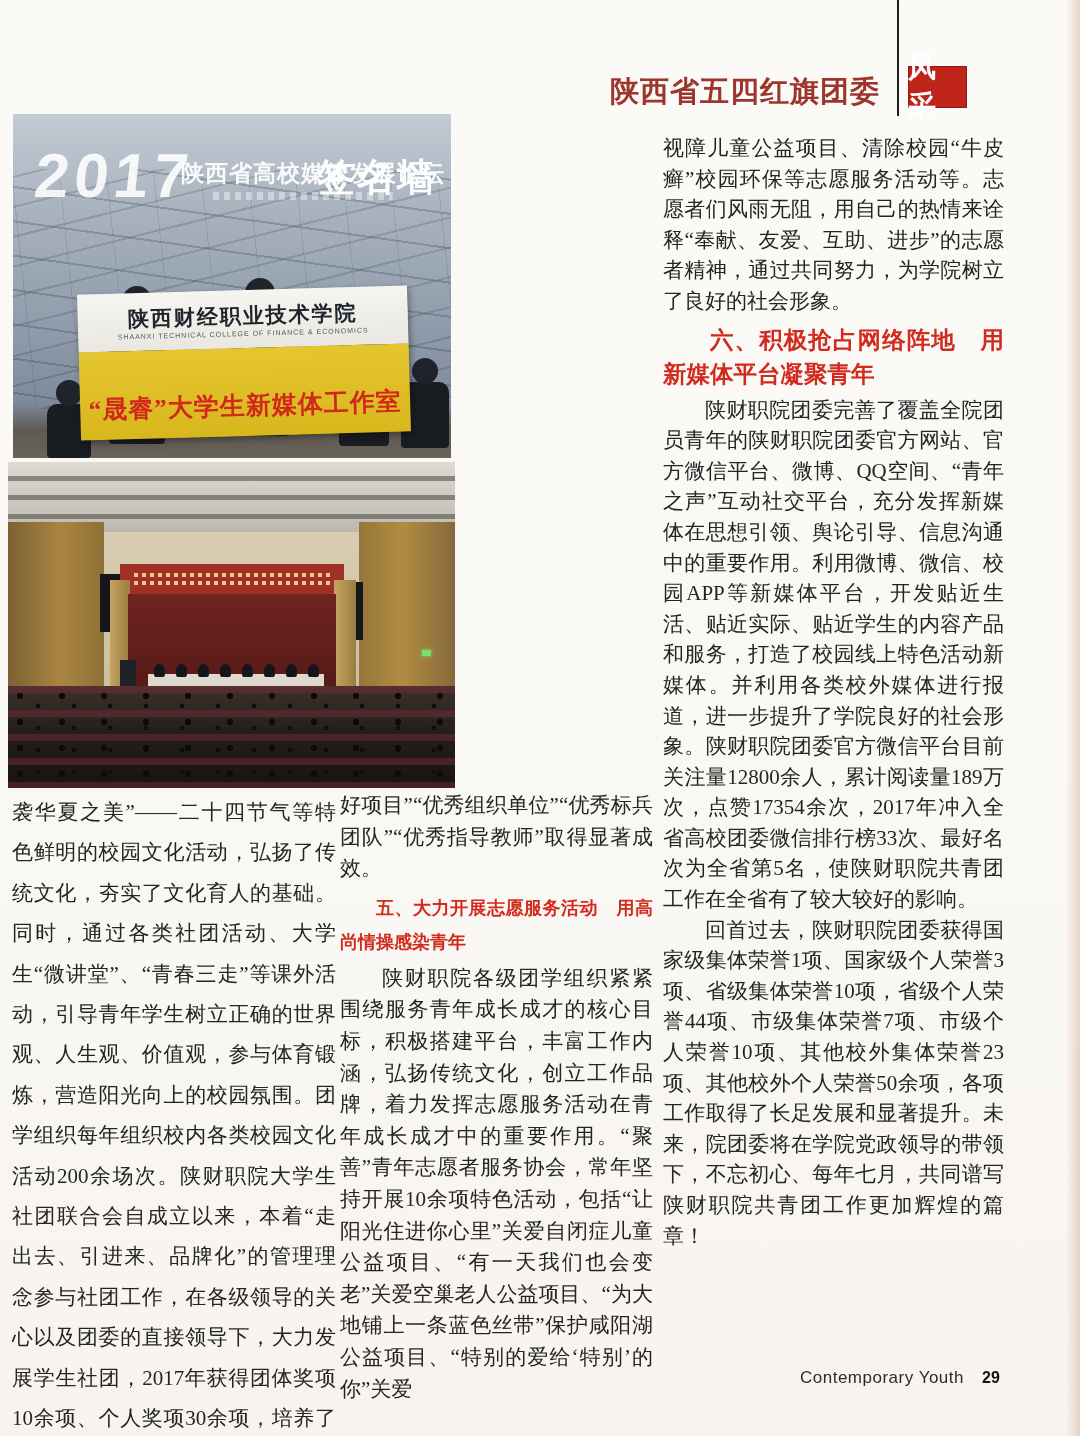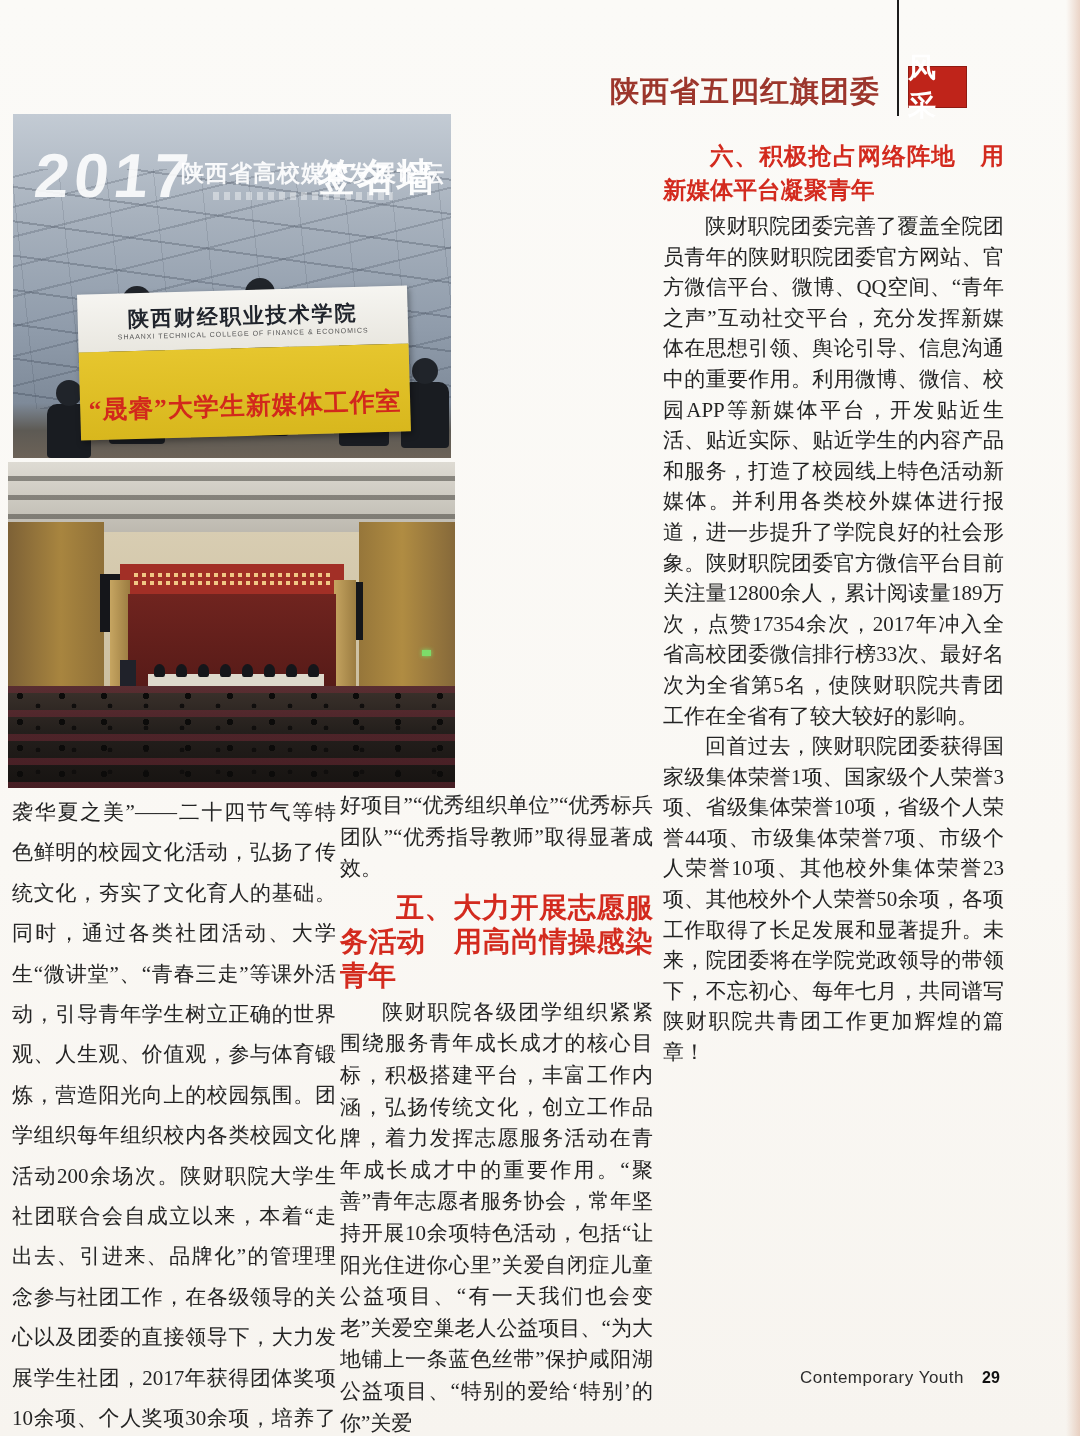--- a/index.html
+++ b/index.html
@@ -136,21 +136,21 @@
   }
   
   .txt{ position:absolute; text-align:justify; text-justify:inter-ideograph; }
   .txt p{ margin:0; }
   .indent{ text-indent:2em; }
   .red-head{ color:#d32a1e; font-weight:bold; }
   .col-left{ left:12px; top:792px; width:324px; font-size:21px; line-height:40.4px; }
   .col-mid-narrow{ left:460px; top:131px; width:194px; font-size:22px; line-height:28.6px; }
   .col-mid-narrow .red-head{ font-size:23.5px; line-height:36.5px; margin-bottom:4px; }
   .col-mid-wide{ left:340px; top:790px; width:313px; font-size:21px; line-height:31.6px; }
-  .col-mid-wide .red-head{ font-size:28px; line-height:34px; margin:6px 0 4px 0; }
+  .col-mid-wide .red-head{ font-size:18px; line-height:34px; margin:6px 0 4px 0; }
   .col-right{ left:663px; top:133px; width:341px; font-size:21px; line-height:30.6px; }
   .col-right .red-head{ font-size:23.5px; line-height:34px; margin:6px 0 4px 0; }
   
   .footer{ position:absolute; left:800px; top:1368px; width:220px; display:flex; align-items:baseline; gap:18px;
            font-family:Liberation Sans, sans-serif; }
   .footer .mag{ font-size:17px; color:#2c2c2c; letter-spacing:.5px; }
   .footer .pageno{ font-size:16px; font-weight:bold; color:#111; }
 </style>
 </head>
 <body>
@@ -218,20 +218,21 @@
   </div>
 
 
   <div class="txt col-mid-wide">
     <p>好项目”“优秀组织单位”“优秀标兵团队”“优秀指导教师”取得显著成效。</p>
     <p class="red-head indent">五、大力开展志愿服务活动　用高尚情操感染青年</p>
     <p class="indent">陕财职院各级团学组织紧紧围绕服务青年成长成才的核心目标，积极搭建平台，丰富工作内涵，弘扬传统文化，创立工作品牌，着力发挥志愿服务活动在青年成长成才中的重要作用。“聚善”青年志愿者服务协会，常年坚持开展10余项特色活动，包括“让阳光住进你心里”关爱自闭症儿童公益项目、“有一天我们也会变老”关爱空巢老人公益项目、“为大地铺上一条蓝色丝带”保护咸阳湖公益项目、“特别的爱给‘特别’的你”关爱</p>
   </div>
 
   <div class="txt col-right">
+    <p>视障儿童公益项目、清除校园“牛皮癣”校园环保等志愿服务活动等。志愿者们风雨无阻，用自己的热情来诠释“奉献、友爱、互助、进步”的志愿者精神，通过共同努力，为学院树立了良好的社会形象。</p>
     <p class="red-head indent">六、积极抢占网络阵地　用新媒体平台凝聚青年</p>
     <p class="indent">陕财职院团委完善了覆盖全院团员青年的陕财职院团委官方网站、官方微信平台、微博、QQ空间、“青年之声”互动社交平台，充分发挥新媒体在思想引领、舆论引导、信息沟通中的重要作用。利用微博、微信、校园APP等新媒体平台，开发贴近生活、贴近实际、贴近学生的内容产品和服务，打造了校园线上特色活动新媒体。并利用各类校外媒体进行报道，进一步提升了学院良好的社会形象。陕财职院团委官方微信平台目前关注量12800余人，累计阅读量189万次，点赞17354余次，2017年冲入全省高校团委微信排行榜33次、最好名次为全省第5名，使陕财职院共青团工作在全省有了较大较好的影响。</p>
     <p class="indent">回首过去，陕财职院团委获得国家级集体荣誉1项、国家级个人荣誉3项、省级集体荣誉10项，省级个人荣誉44项、市级集体荣誉7项、市级个人荣誉10项、其他校外集体荣誉23项、其他校外个人荣誉50余项，各项工作取得了长足发展和显著提升。未来，院团委将在学院党政领导的带领下，不忘初心、每年七月，共同谱写陕财职院共青团工作更加辉煌的篇章！</p>
   </div>
 
   <div class="footer">
     <span class="mag">Contemporary Youth</span>
     <span class="pageno">29</span>
   </div>
 </div>

